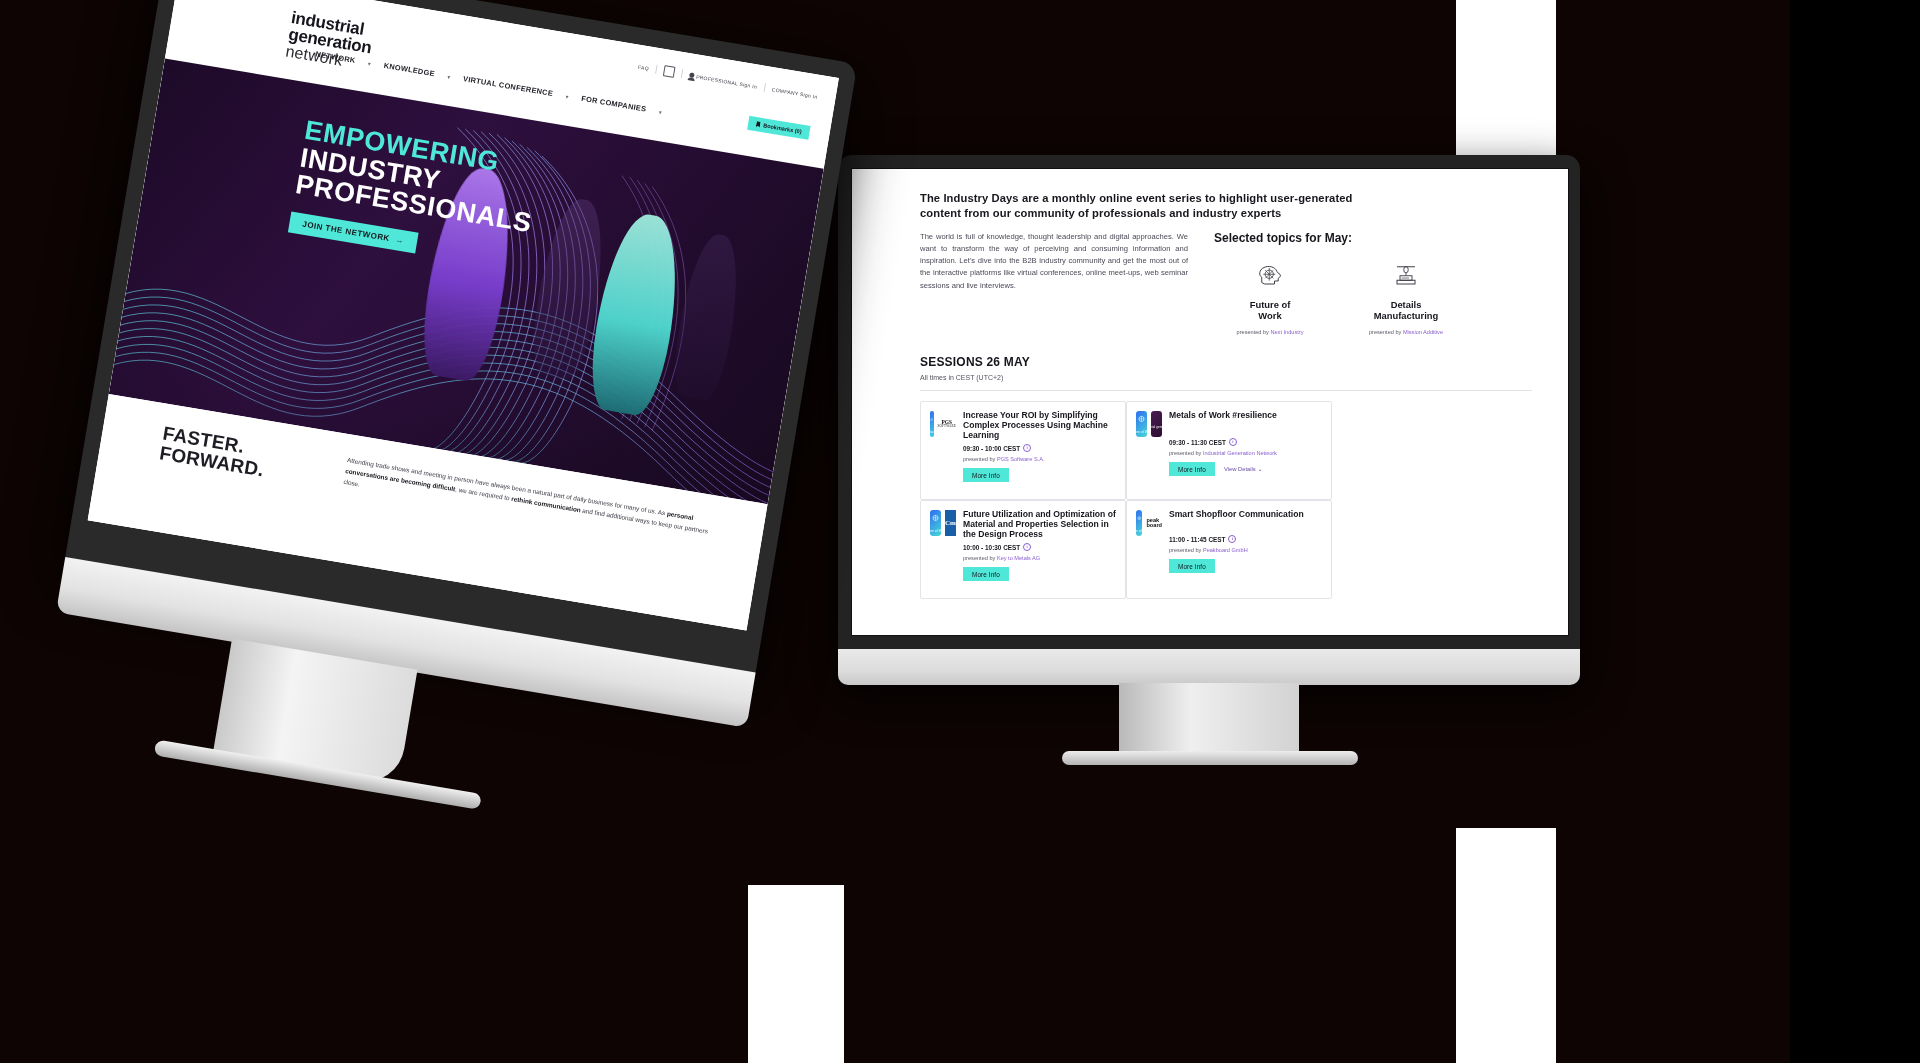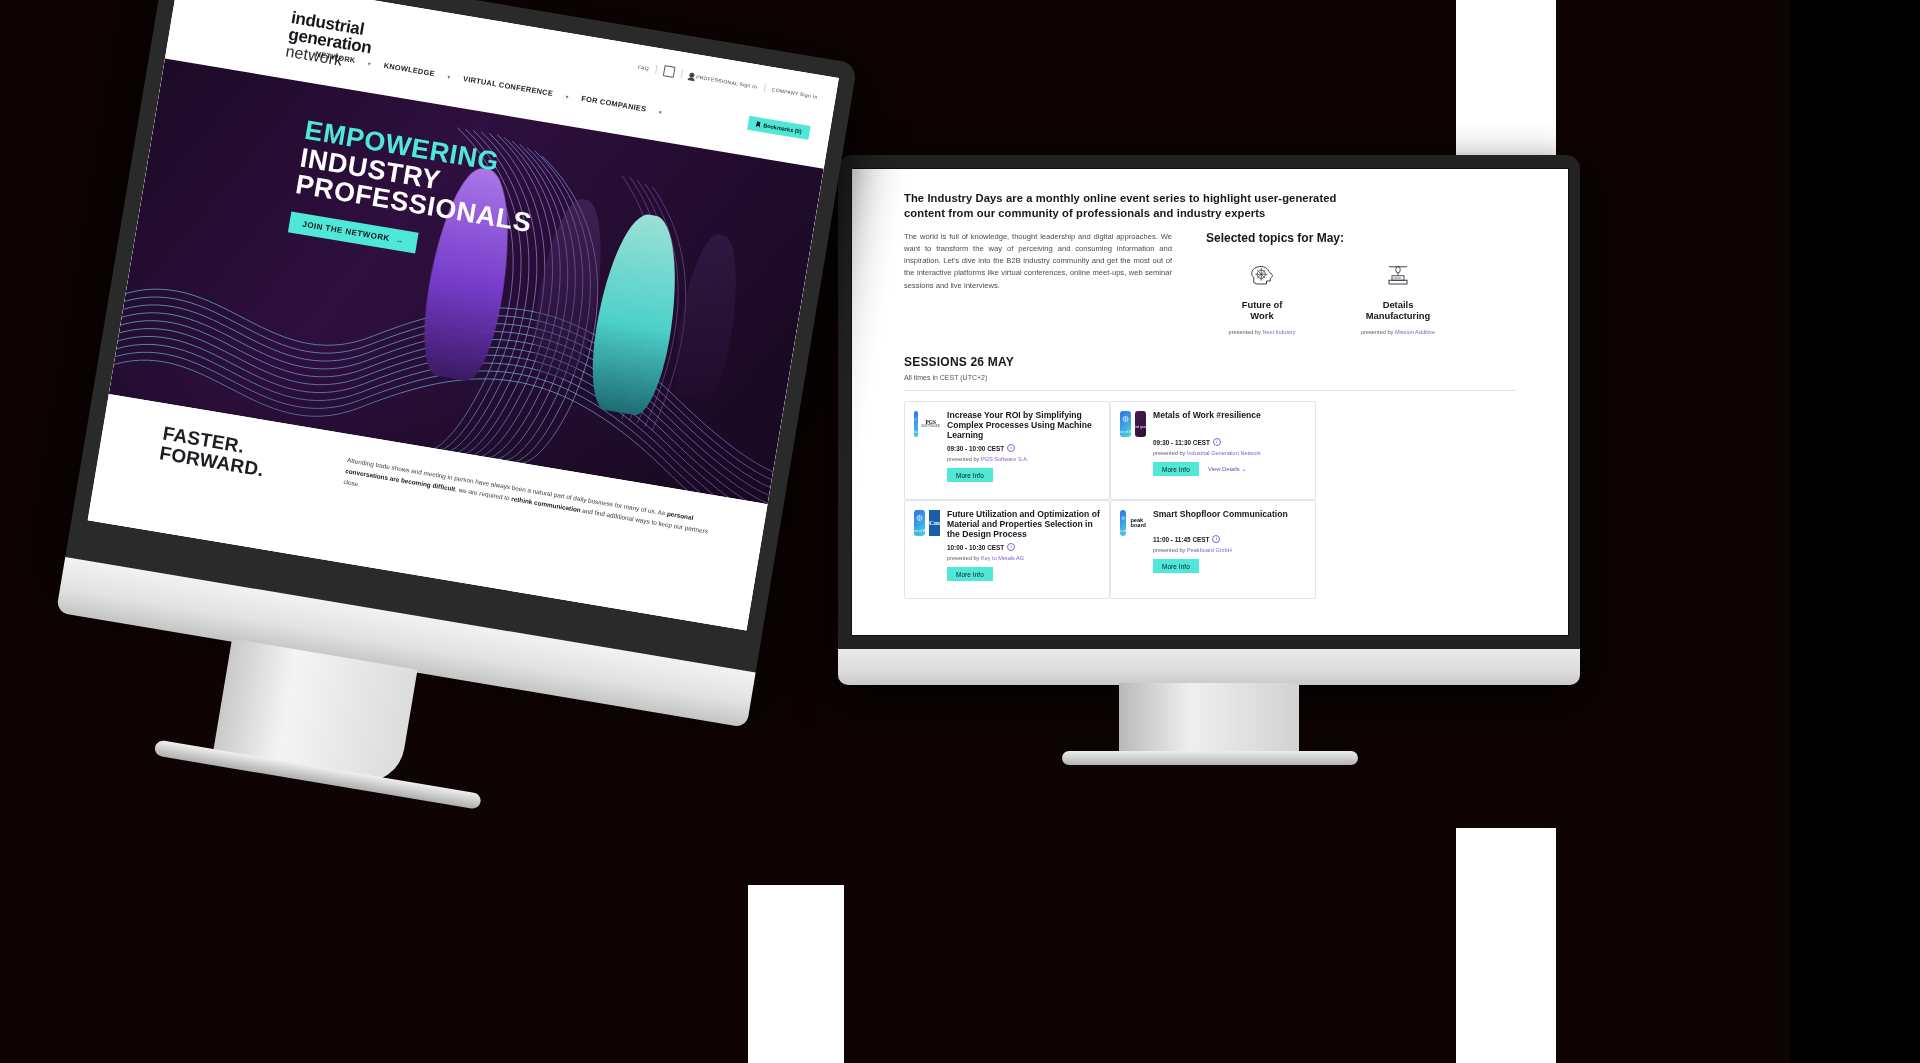--- a/index.html
+++ b/index.html
@@ -23,27 +23,27 @@
              border:1px solid #111;overflow:hidden;}
   #mr-chin{position:absolute;left:0;top:494px;width:742px;height:36px;
            background:linear-gradient(180deg,#e9e9e9 0%,#dcdcdc 60%,#c9c9c9 100%);
            border-radius:0 0 10px 10px;}
   #mr-neck{position:absolute;left:281px;top:528px;width:180px;height:72px;
            background:linear-gradient(90deg,#b9b9b9,#efefef 40%,#d2d2d2 100%);}
   #mr-foot{position:absolute;left:224px;top:596px;width:296px;height:14px;border-radius:7px;
            background:linear-gradient(180deg,#ededed,#b4b4b4);}
 
   
-  .page{position:absolute;left:0;top:0;width:716px;height:466px;background:#fff;
+  .page{position:absolute;left:16px;top:0;width:716px;height:466px;background:#fff;
         color:#2b2b33;padding:0;}
   .page-inner{padding:22px 52px 0 52px;}
 
   .lead-head{font-size:11.2px;font-weight:bold;line-height:1.32;color:#16161d;margin:0 0 10px 0;
              letter-spacing:.1px;max-width:460px;}
-  .two-col{display:flex;gap:30px;}
+  .two-col{display:flex;gap:22px;}
   .col-left{width:268px;}
   .col-right{width:270px;}
   .body-p{font-size:7.6px;line-height:1.62;color:#4a4a57;margin:0 0 9px 0;text-align:justify;}
   .topics-title{font-size:12px;font-weight:bold;color:#16161d;margin:0 0 12px 4px;}
   .topics-row{display:flex;gap:40px;padding-left:12px;}
   .topic{width:96px;text-align:center;}
   .topic-icon{height:36px;display:flex;align-items:center;justify-content:center;margin-bottom:6px;}
   .topic-name{font-size:9.4px;font-weight:bold;color:#16161d;line-height:1.2;}
   .topic-by{font-size:5.6px;color:#5a5a66;margin-top:8px;}
   .topic-by b{font-weight:normal;color:#8a5fd0;}

